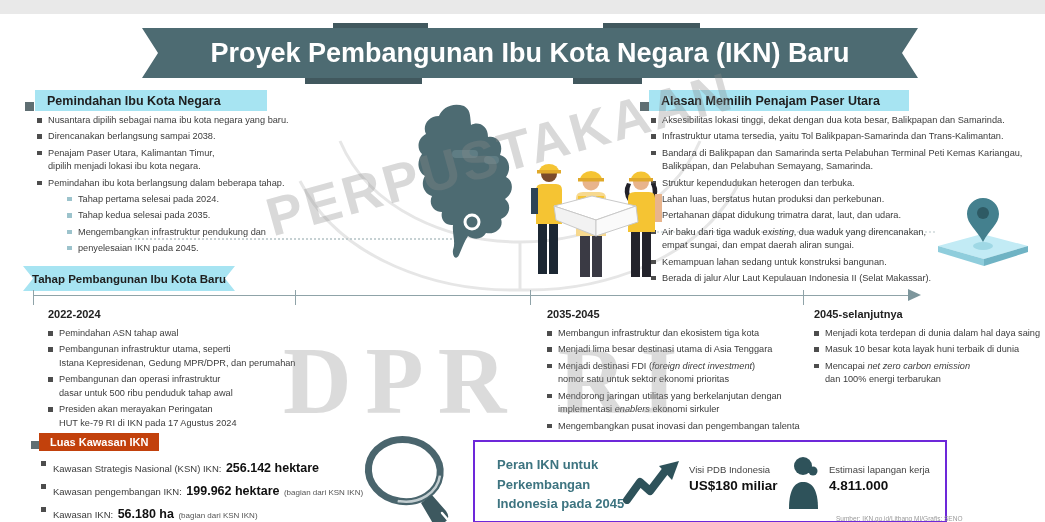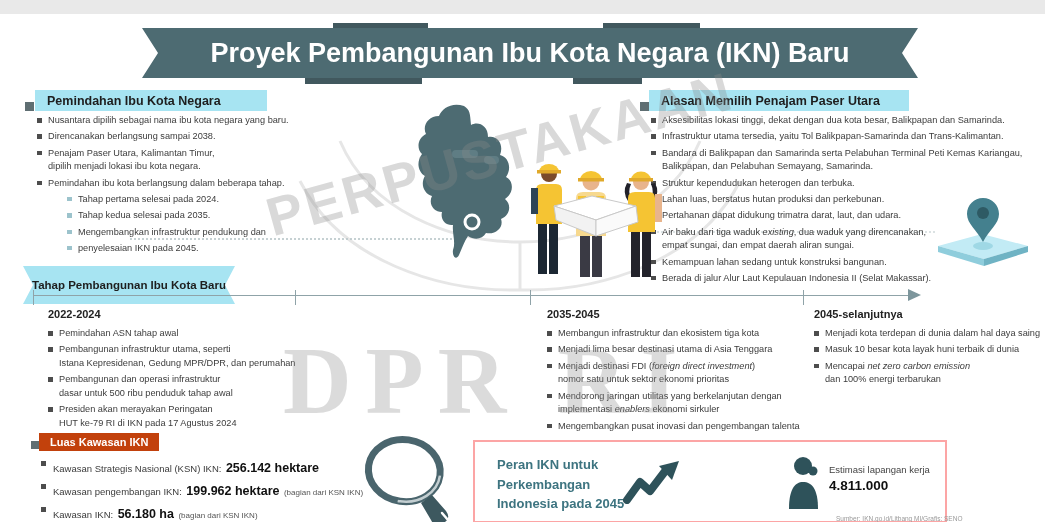--- a/index.html
+++ b/index.html
@@ -42,21 +42,21 @@
   .panel{position:absolute;z-index:2;}
   #panel-pemindahan{left:37px;top:100px;width:332px;}
   #panel-alasan{left:651px;top:100px;width:392px;}
   .blist{margin:0;padding:0;list-style:none;font-size:9.2px;line-height:1.5;}
   .blist li{position:relative;padding-left:11px;margin-bottom:2.5px;}
   .blist li::before{content:"";position:absolute;left:0;top:4px;width:4.5px;height:4.5px;background:#4d4d4d;}
   .blist.sub{margin:2px 0 0 30px;}
   .blist.sub li::before{background:#9cc3cc;}
 
   
-  #tahap-ribbon{position:absolute;left:23px;top:252px;width:212px;height:38px;background:#a7e4f2;
+  #tahap-ribbon{position:absolute;left:23px;top:252px;width:212px;height:25px;background:#a7e4f2;
       color:#1e1e1e;font-weight:bold;font-size:11.5px;display:flex;align-items:center;justify-content:center;
       clip-path:polygon(0 0,100% 0,calc(100% - 10px) 50%,100% 100%,0 100%,10px 50%);z-index:2;}
   #tl-line{position:absolute;left:33px;top:281px;width:878px;border-top:1.4px solid #8fa3a8;z-index:2;}
   #tl-arrow{position:absolute;left:908px;top:275px;width:0;height:0;border-left:13px solid #7d969c;
       border-top:6.5px solid transparent;border-bottom:6.5px solid transparent;z-index:2;}
   .tick{position:absolute;top:276px;width:1.4px;height:15px;background:#8fa3a8;z-index:2;}
   #tick-1{left:33px}#tick-2{left:295px}#tick-3{left:530px}#tick-4{left:803px}
   .phase{position:absolute;z-index:2;}
   #phase-1{left:48px;top:294px;width:258px}
   #phase-2{left:307px;top:294px;width:238px}
@@ -68,21 +68,21 @@
   #hdr-luas{position:absolute;left:39px;top:419px;height:18px;background:#c2410c;color:#fff;
       font-weight:bold;font-size:11px;display:flex;align-items:center;padding:0 11px;z-index:2;}
   #panel-luas{left:41px;top:443px;width:340px;}
   .luas-item{position:relative;padding-left:12px;margin-bottom:4px;line-height:1.2;}
   .luas-item::before{content:"";position:absolute;left:0;top:4px;width:4.5px;height:4.5px;background:#4d4d4d;}
   .luas-label{font-size:9.5px;}
   .luas-value{font-size:12.5px;font-weight:bold;color:#101010;}
   .luas-note{font-size:8px;color:#555;}
 
   
-  #peran-box{position:absolute;left:473px;top:426px;width:470px;height:79px;border:2px solid #fca5a5;
+  #peran-box{position:absolute;left:473px;top:426px;width:470px;height:79px;border:2px solid #6d28d9;
       background:#fff;z-index:2;}
   #peran-title{position:absolute;left:22px;top:13px;font-size:13px;font-weight:bold;color:#3d7480;
       line-height:1.5;white-space:pre-line;}
   #stat-trend-icon{position:absolute;left:148px;top:18px;}
   .stat{position:absolute;}
   #stat-1{left:214px;top:22px;}
   #stat-person-icon{position:absolute;left:312px;top:13px;}
   #stat-2{left:354px;top:22px;}
   .stat-label{font-size:9.5px;color:#444;margin-bottom:3px;}
   .stat-value{font-size:13.5px;font-weight:bold;color:#101010;}
@@ -286,20 +286,24 @@
   </svg>
 
   <div id="peran-box">
     <div id="peran-title">Peran IKN untuk
 Perkembangan
 Indonesia pada 2045</div>
     <svg id="stat-trend-icon" width="58" height="44" viewBox="0 0 58 44">
       <path d="M4,40 L17,22 L27,31 L43,10" fill="none" stroke="#2e525a" stroke-width="8" stroke-linecap="round" stroke-linejoin="round"></path>
       <polygon points="36,6 56,1 49,20" fill="#2e525a"></polygon>
     </svg>
+    <div id="stat-1" class="stat">
+      <div class="stat-label">Visi PDB Indonesia</div>
+      <div class="stat-value">US$180 miliar</div>
+    </div>
     <svg id="stat-person-icon" width="34" height="54" viewBox="0 0 34 54">
       <circle cx="16" cy="11" r="9" fill="#2e525a"></circle>
       <circle cx="26" cy="16" r="4.5" fill="#2e525a"></circle>
       <path d="M2,54 C2,34 8,27 16,27 C25,27 31,34 31,54 Z" fill="#2e525a"></path>
     </svg>
     <div id="stat-2" class="stat">
       <div class="stat-label">Estimasi lapangan kerja</div>
       <div class="stat-value">4.811.000</div>
     </div>
   </div>

